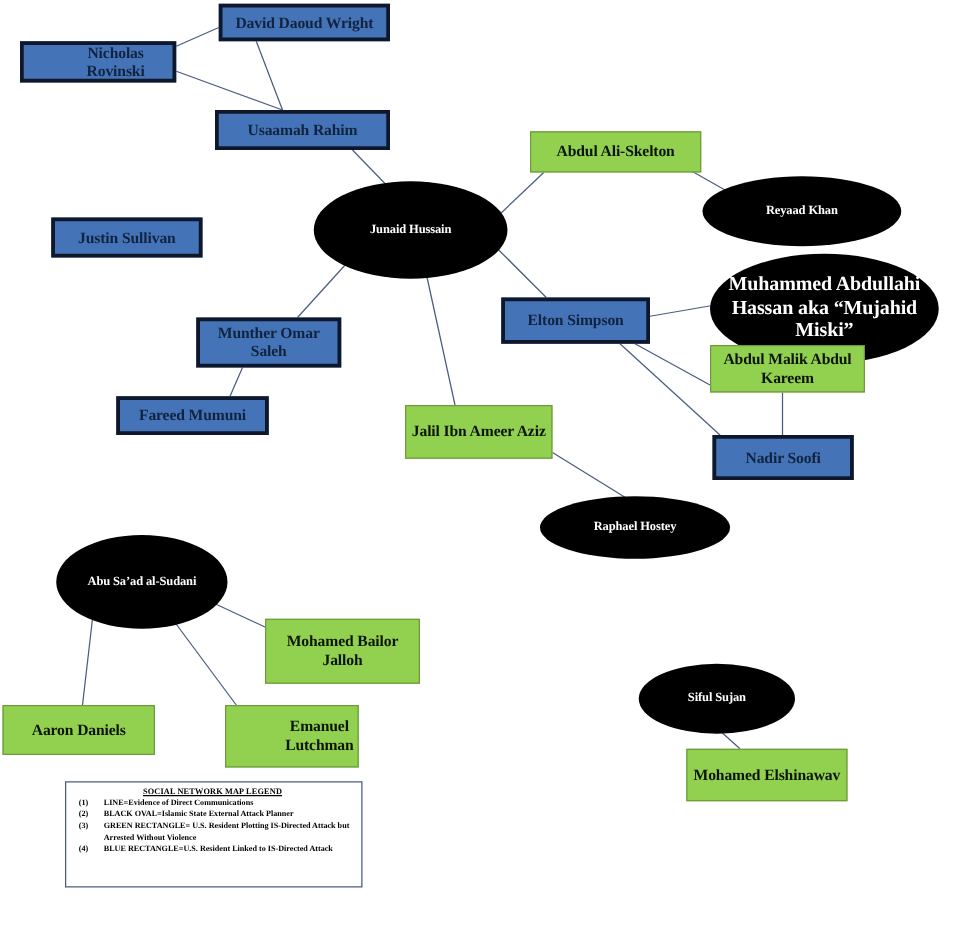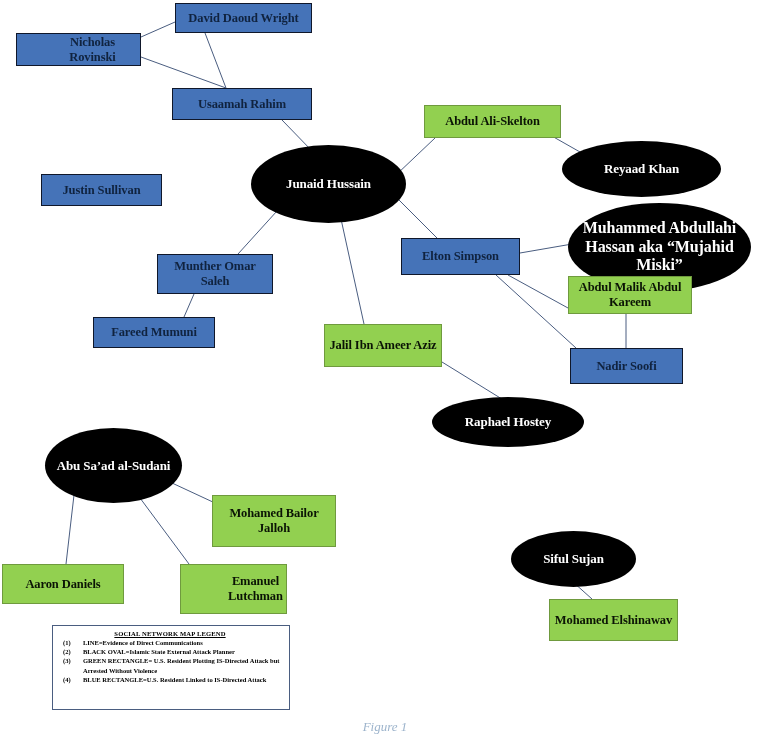--- a/index.html
+++ b/index.html
@@ -37,33 +37,33 @@
     letter-spacing: -0.1px;
   }
   .node.rect {
     border: 1px solid #6f8f52;
     color: #000000;
     font-size: 12.5px;
     padding: 2px 4px;
   }
   .node.rect.blue {
     background: #4573b8;
-    border: 1px solid #0f172a;
+    border: 3px solid #0f172a;
     color: #10233f;
   }
   .node.rect.green {
     background: #92d050;
     border: 1px solid #6f9a3e;
     color: #0b1405;
   }
   .node.oval {
     background: #000000;
     color: #ffffff;
     border-radius: 50%;
-    font-size: 13px;
+    font-size: 10px;
     padding: 4px 10px;
   }
   .node.oval.small {
     font-size: 16px;
   }
   #legend {
     position: absolute;
     left: 52px;
     top: 625px;
     width: 238px;
@@ -219,15 +219,14 @@
           <span class="legend-num">(3)</span>
           <span class="legend-text">GREEN RECTANGLE= U.S. Resident Plotting IS-Directed Attack but Arrested Without Violence</span>
         </div>
         <div class="legend-row">
           <span class="legend-num">(4)</span>
           <span class="legend-text">BLUE RECTANGLE=U.S. Resident Linked to IS-Directed Attack</span>
         </div>
       </div>
   </div>
 
-  <div id="figure-caption">Figure 1</div>
 
 </div>
 
 </body></html>

